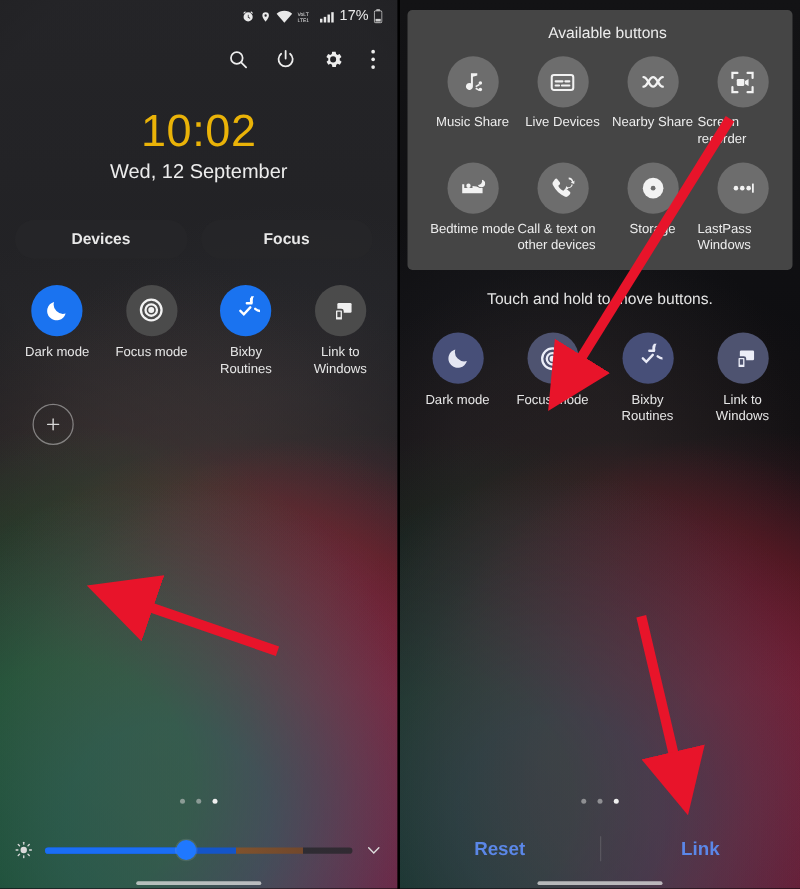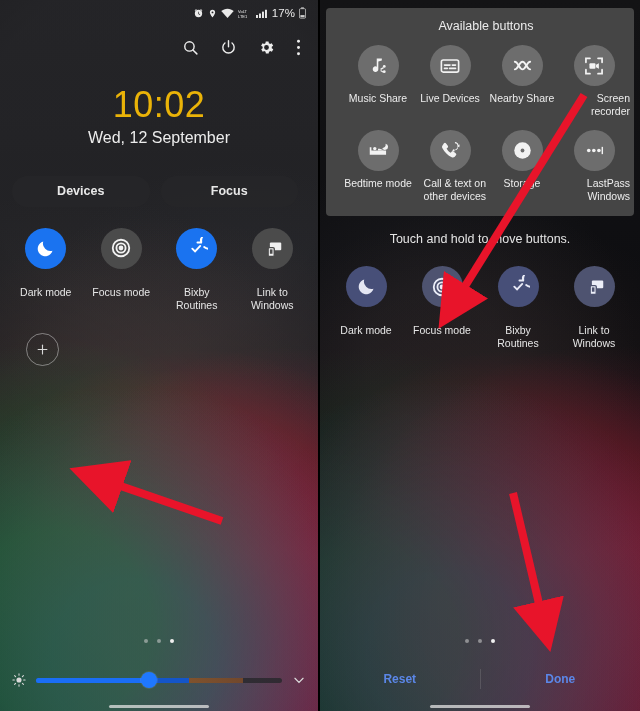--- a/index.html
+++ b/index.html
@@ -109,21 +109,21 @@
   .tog { display: flex; flex-direction: column; align-items: center; cursor: pointer; }
   .tog .circ {
     width: 41px; height: 41px; border-radius: 50%;
     display: flex; align-items: center; justify-content: center;
     background: #4b4b4b;
   }
   .tog .circ.on { background: #1a73f0; }
   .tog .circ.dim { background: #4e5370; }
   .tog .circ.dimon { background: #474f78; }
   .tog .lbl {
-    margin-top: 17px; color: #e6e6e6; font-size: 10.5px; text-align: center;
+    margin-top: 7px; color: #e6e6e6; font-size: 10.5px; text-align: center;
     line-height: 1.22; max-width: 70px;
   }
 
   
   .addrow { position: relative; padding: 22px 0 0 26px; }
   .addbtn {
     width: 33px; height: 33px; border-radius: 50%;
     border: 1px solid rgba(215,215,215,0.5);
     display: flex; align-items: center; justify-content: center;
     color: #d8d8d8; cursor: pointer;
@@ -174,35 +174,35 @@
     text-align: center; color: #ececec; font-size: 12.5px; margin-bottom: 12px;
   }
   .sheet-grid { display: grid; grid-template-columns: repeat(4,1fr); row-gap: 13px; }
   .av { display: flex; flex-direction: column; align-items: center; cursor: pointer; }
   .av .circ {
     width: 41px; height: 41px; border-radius: 50%;
     background: #6d6d6d;
     display: flex; align-items: center; justify-content: center;
   }
   .av .lbl {
-    margin-top: 6px; color: #ededed; font-size: 10.5px; text-align: right;
+    margin-top: 6px; color: #ededed; font-size: 10.5px; text-align: left;
     line-height: 1.2; max-width: 72px;
   }
   .hint {
     position: relative;
     text-align: center; color: #e4e4e4; font-size: 12.5px;
     padding-top: 16px;
   }
 
   .actions {
     position: absolute; left: 0; right: 0; bottom: 22px;
     display: flex; align-items: center;
   }
   .actions .btn {
-    flex: 1; text-align: center; color: #5b87e8; font-size: 12px; font-weight: 600;
+    flex: 1; text-align: center; color: #5b87e8; font-size: 15px; font-weight: 600;
     cursor: pointer;
   }
   .actions .sep { width:1px; height:20px; background: rgba(160,160,160,0.25); }
 
   
   .arrows { position: absolute; inset: 0; pointer-events: none; }
 </style>
 </head>
 <body>
 
@@ -533,21 +533,21 @@
 
     <div class="dots">
       <span class="dot"></span>
       <span class="dot"></span>
       <span class="dot active"></span>
     </div>
 
     <div class="actions">
       <div class="btn">Reset</div>
       <div class="sep"></div>
-      <div class="btn">Done</div>
+      <div class="btn">Link</div>
     </div>
     <div class="homebar"></div>
 
     <svg class="arrows" width="320" height="711" viewBox="0 0 320 711">
       <defs>
         <marker id="ah2" markerWidth="6.5" markerHeight="6.5" refX="5.2" refY="3.25" orient="auto">
           <polygon points="0,0 6.5,3.25 0,6.5" fill="#e8142a"></polygon>
         </marker>
       </defs>
       <line x1="264" y1="95" x2="124" y2="320" stroke="#e8142a" stroke-width="8" marker-end="url(#ah2)"></line>

